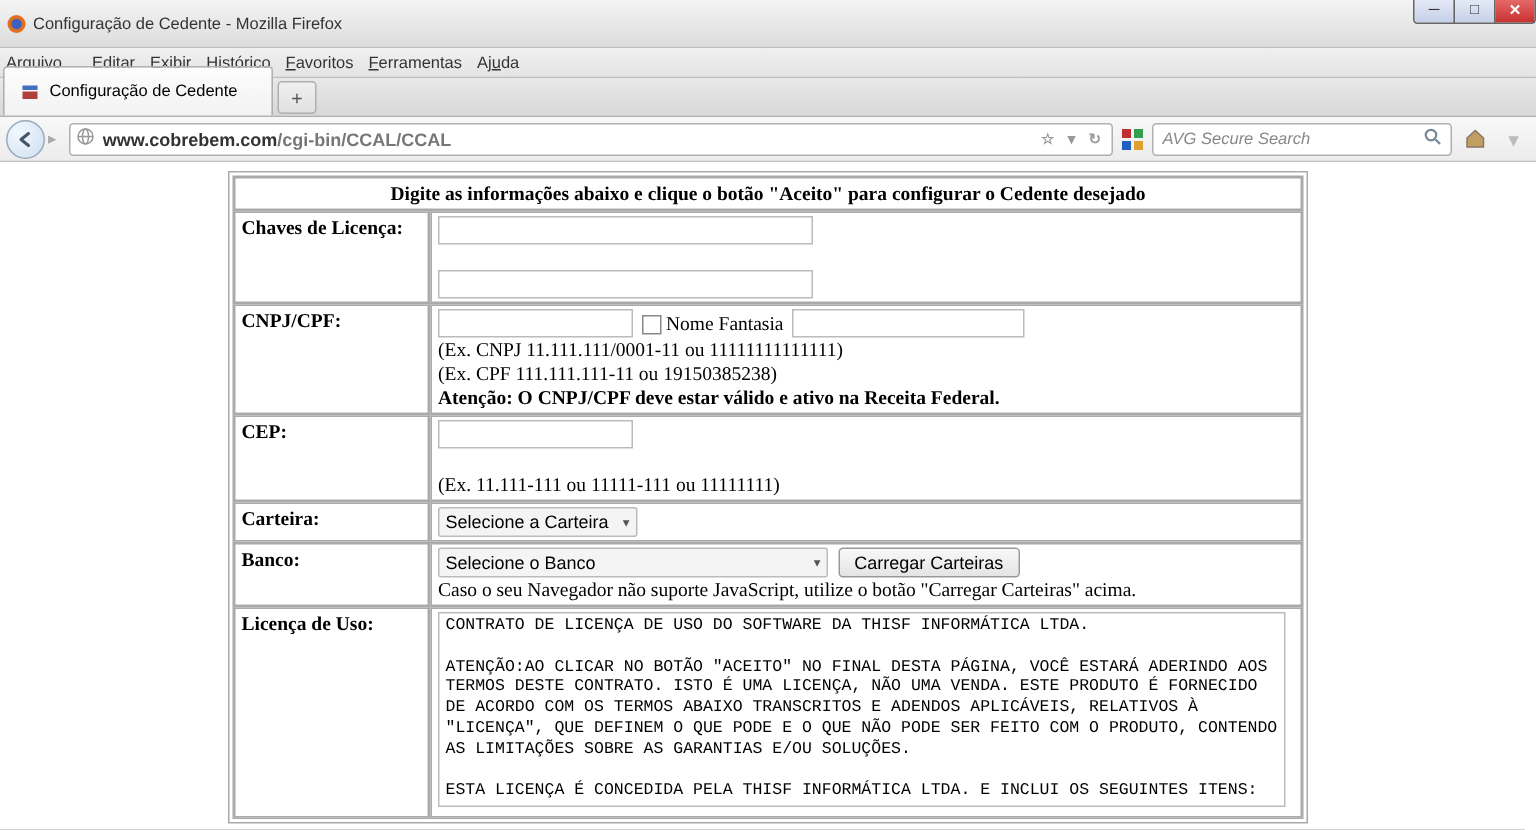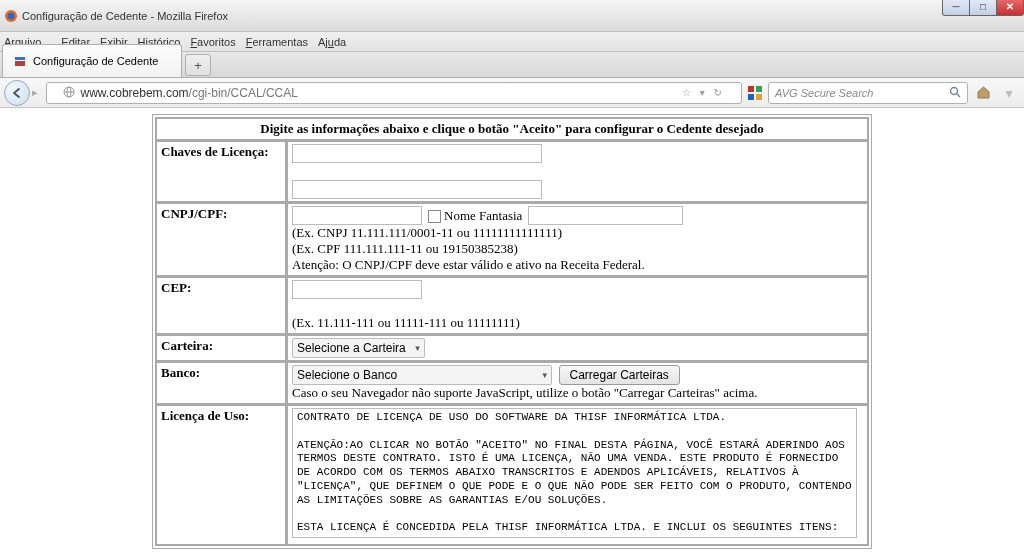--- a/index.html
+++ b/index.html
@@ -112,22 +112,23 @@
       color: #456; font-size: 13px;
     }
     .nav-fwd { color: #aaa; font-size: 11px; margin: 0 4px 0 -2px; }
     .urlbox {
       flex: 1;
       height: 22px;
       background: #fff;
       border: 1px solid #b0b0b0;
       border-radius: 3px;
       display: flex; align-items: center;
-      padding: 0 16px;
+      padding: 0 4px;
       font-size: 12px;
+      font-weight: bold;
     }
     .urlbox .globe { width: 14px; margin-right: 4px; color: #888; font-size: 11px; }
     .urlbox .urltext { flex: 1; color: #777; }
     .urlbox .urltext .host { color: #333; }
     .urlbox .url-icons { color: #999; font-size: 10px; letter-spacing: 3px; }
     .avg-logo {
       width: 18px; height: 18px;
       display: flex; align-items: center; justify-content: center;
       font-size: 13px;
     }
@@ -354,21 +355,21 @@
         <td>
           <div style="display:flex; align-items:center; gap:6px;">
             <div class="tinput w120"></div>
             <label class="serifnote">
               <span class="cbox"></span><span>Nome Fantasia</span>
             </label>
             <div class="tinput w150"></div>
           </div>
           <div class="serifnote">(Ex. CNPJ 11.111.111/0001-11 ou 11111111111111)</div>
           <div class="serifnote">(Ex. CPF 111.111.111-11 ou 19150385238)</div>
-          <div class="serifnote" style="font-weight:normal;">Atenção: O CNPJ/CPF deve estar válido e ativo na Receita Federal.</div>
+          <div class="serifnote" style="font-weight:bold;">Atenção: O CNPJ/CPF deve estar válido e ativo na Receita Federal.</div>
         </td>
       </tr>
 
       <tr>
         <td class="label">CEP:</td>
         <td>
           <div class="tinput w120"></div><br>
           <span class="serifnote">(Ex. 11.111-111 ou 11111-111 ou 11111111)</span>
         </td>
       </tr>

